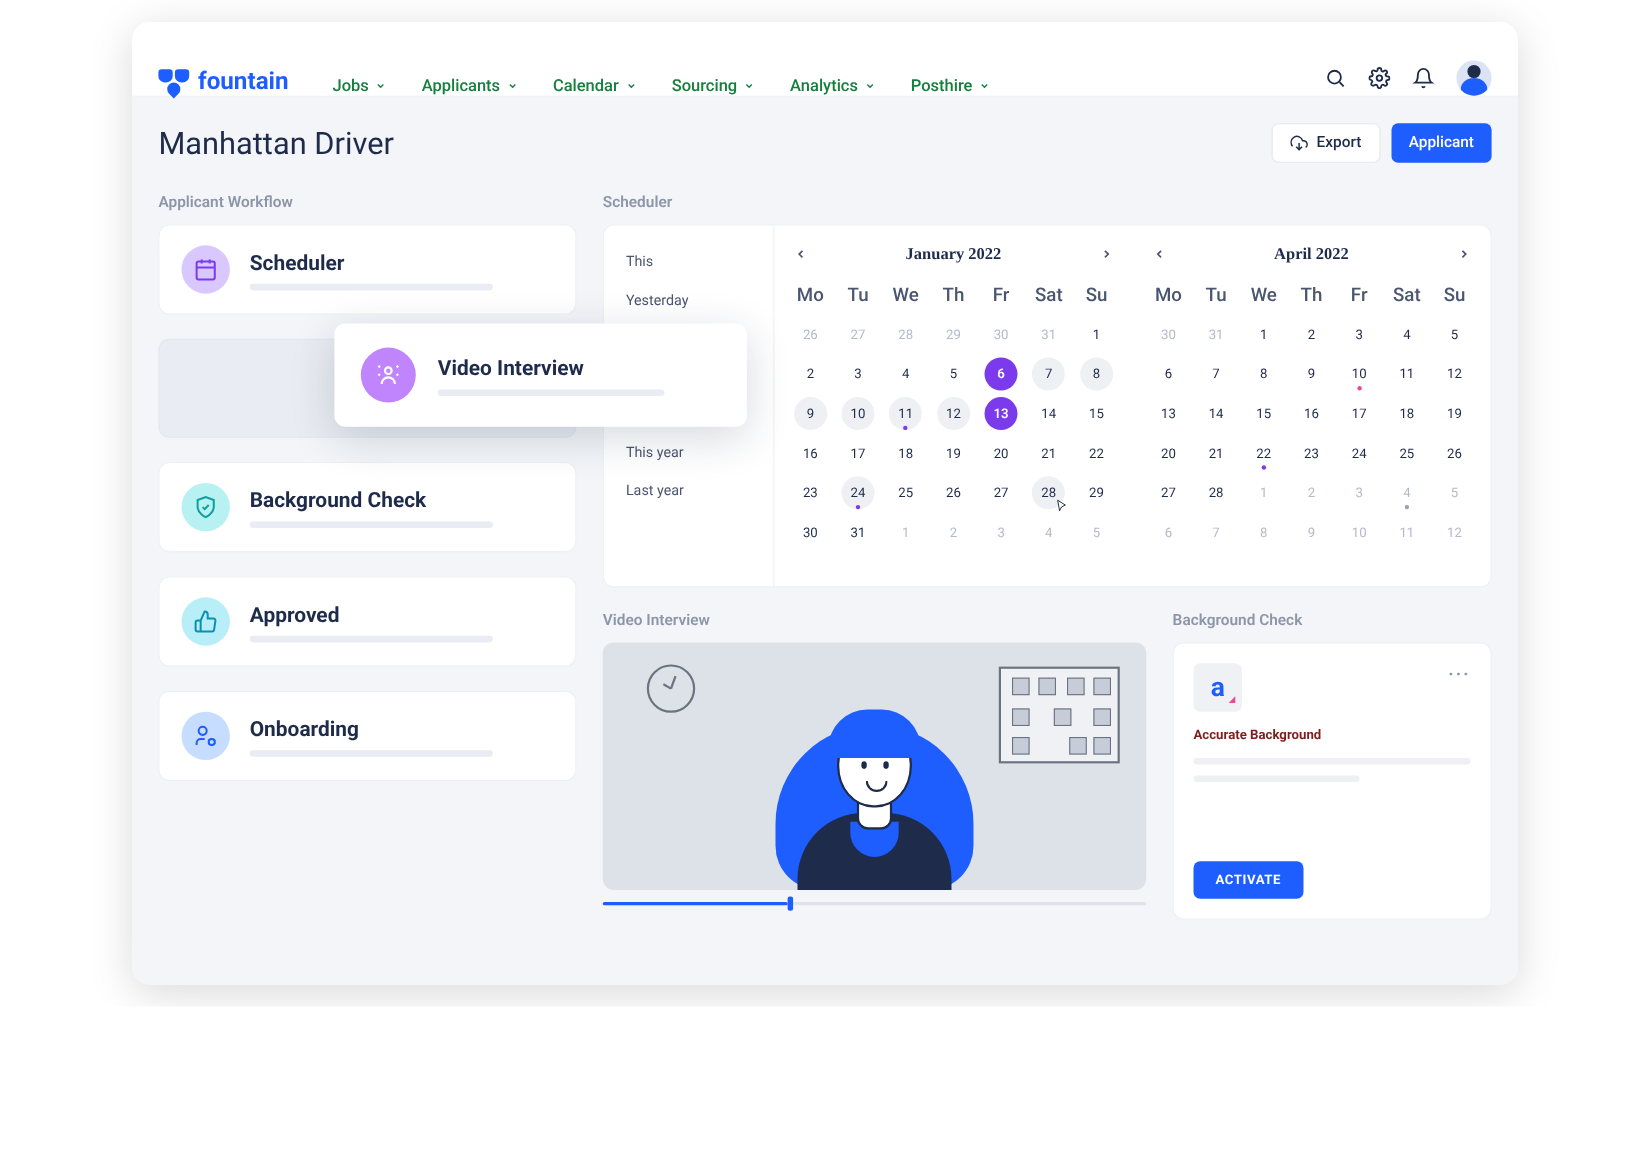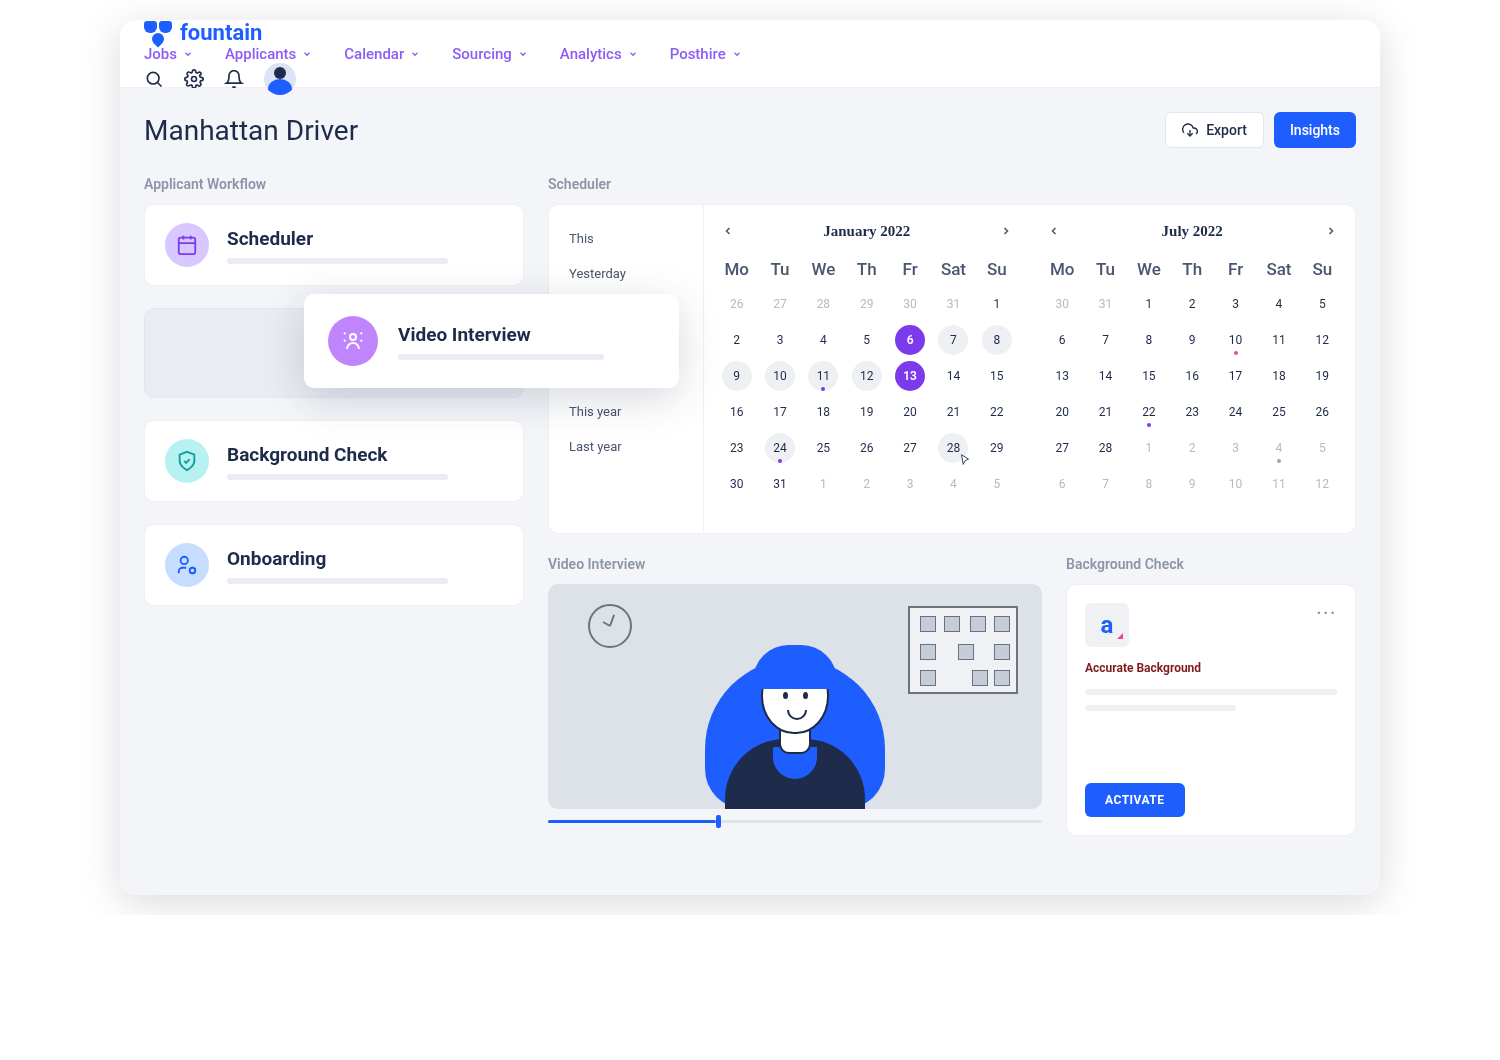--- a/index.html
+++ b/index.html
@@ -1,26 +1,26 @@
 <!DOCTYPE html>
 <html><head>
 <meta charset="utf-8">
 <style>
 * { box-sizing: border-box; margin: 0; padding: 0; font-family: -apple-system, BlinkMacSystemFont, "Segoe UI", Roboto, sans-serif; }
 body { background: #fff; padding: 20px; }
 .app { width: 1260px; height: 875px; margin: 0 auto; background: #fff; border-radius: 16px; box-shadow: 0 8px 40px rgba(0,0,0,0.15); overflow: hidden; display: flex; flex-direction: column; position: relative; }
-.topbar { height: 68px; border-bottom: 1px solid #eef0f4; display: flex; align-items: flex-start; padding: 0 24px; flex-direction: column; }
+.topbar { height: 68px; border-bottom: 1px solid #eef0f4; display: flex; align-items: flex-end; padding: 0 24px; }
 .logo { display: flex; align-items: center; gap: 8px; color: #1e5eff; font-weight: 700; font-size: 22px; margin-right: 40px; }
 .logo-mark { width: 28px; height: 24px; position: relative; }
 .logo-mark::before, .logo-mark::after { content: ""; position: absolute; width: 13px; height: 12px; background: #1e5eff; border-radius: 3px 3px 6px 6px; top: 0; }
 .logo-mark::before { left: 0; }
 .logo-mark::after { right: 0; }
 .logo-drop { position: absolute; bottom: 0; left: 8px; width: 12px; height: 12px; background: #1e5eff; border-radius: 50% 50% 50% 0; transform: rotate(-45deg); }
 .nav { display: flex; gap: 32px; flex: 1; }
-.nav-item { display: flex; align-items: center; gap: 6px; color: #8b5cf6; font-size: 15px; font-weight: 500; cursor: pointer; }
+.nav-item { display: flex; align-items: center; gap: 6px; color: #15803d; font-size: 15px; font-weight: 500; cursor: pointer; }
 .chev { width: 10px; height: 10px; }
 .chev svg { display: block; }
 .topbar-right { display: flex; align-items: center; gap: 20px; }
 .icon-btn { width: 20px; height: 20px; cursor: pointer; color: #1e2b4a; }
 .avatar { width: 32px; height: 32px; border-radius: 50%; background: #dbe3f5; position: relative; overflow: hidden; }
 .avatar::after { content: ""; position: absolute; bottom: -4px; left: 4px; width: 24px; height: 20px; background: #1e5eff; border-radius: 50% 50% 0 0; }
 .avatar::before { content: ""; position: absolute; top: 4px; left: 10px; width: 12px; height: 12px; background: #1e2b4a; border-radius: 50%; }
 
 .body { flex: 1; background: #f3f5f8; padding: 24px; overflow: hidden; }
 .page-head { display: flex; justify-content: space-between; align-items: center; margin-bottom: 28px; }
@@ -190,21 +190,21 @@
       <div class="page-actions">
         <button class="btn btn-secondary">
           <svg width="16" height="16" viewBox="0 0 24 24" fill="none" stroke="currentColor" stroke-width="2">
               <path d="M8 17l4 4 4-4"></path>
               <path d="M12 12v9"></path>
               <path d="M20.88 18.09A5 5 0 0 0 18 9h-1.26A8 8 0 1 0 3 16.29"></path>
             </svg>
           <span>Export</span>
         </button>
         <button class="btn btn-primary">
-            <span>Insights</span>
+            <span>Applicant</span>
           </button>
       </div>
     </div>
 
     <div class="content">
       <div class="left-col">
         <div class="section-label">Applicant Workflow</div>
         <div class="workflow-list">
           <div class="wf-card">
             <div class="wf-icon purple">
@@ -243,20 +243,31 @@
                   <path d="M12 22s8-4 8-10V5l-8-3-8 3v7c0 6 8 10 8 10z"></path>
                   <path d="M9 12l2 2 4-4"></path>
                 </svg>
               </div>
             <div class="wf-body">
                 <div class="wf-title">Background Check</div>
                 <div class="wf-bar"></div>
               </div>
           </div>
 
+          <div class="wf-card">
+            <div class="wf-icon cyan">
+                <svg width="22" height="22" viewBox="0 0 24 24" fill="none" stroke="currentColor" stroke-width="2">
+                  <path d="M14 9V5a3 3 0 0 0-3-3l-4 9v11h11.28a2 2 0 0 0 2-1.7l1.38-9a2 2 0 0 0-2-2.3zM7 22H4a2 2 0 0 1-2-2v-7a2 2 0 0 1 2-2h3"></path>
+                </svg>
+              </div>
+            <div class="wf-body">
+                <div class="wf-title">Approved</div>
+                <div class="wf-bar"></div>
+              </div>
+          </div>
 
           <div class="wf-card">
             <div class="wf-icon blue">
                 <svg width="22" height="22" viewBox="0 0 24 24" fill="none" stroke="currentColor" stroke-width="2">
                   <circle cx="9" cy="7" r="4"></circle>
                   <path d="M3 21v-2a4 4 0 0 1 4-4h4"></path>
                   <circle cx="18" cy="18" r="3"></circle>
                   <path d="M18 14v1M18 21v1M21.5 16l-.87.5M15.37 19.5l-.87.5M21.5 20l-.87-.5M15.37 16.5l-.87-.5"></path>
                 </svg>
               </div>
@@ -348,21 +359,21 @@
                   <div class="cal-day muted">5</div>
                 </div>
               </div>
             <div class="cal" id="cal1">
                 <div class="cal-head">
                   <div class="cal-nav">
                     <svg width="12" height="12" viewBox="0 0 12 12" fill="none" stroke="currentColor" stroke-width="1.5">
                       <path d="M7.5 3l-3 3 3 3"></path>
                     </svg>
                   </div>
-                  <div class="cal-title">July 2022</div>
+                  <div class="cal-title">April 2022</div>
                   <div class="cal-nav">
                     <svg width="12" height="12" viewBox="0 0 12 12" fill="none" stroke="currentColor" stroke-width="1.5">
                       <path d="M4.5 3l3 3-3 3"></path>
                     </svg>
                   </div>
                 </div>
                 <div class="cal-grid">
                   <div class="cal-dow">Mo</div>
                   <div class="cal-dow">Tu</div>
                   <div class="cal-dow">We</div>

